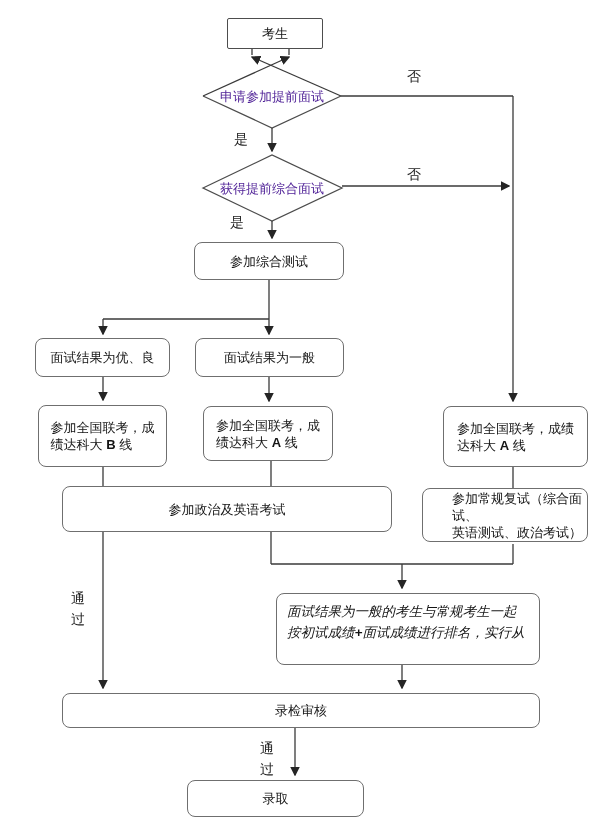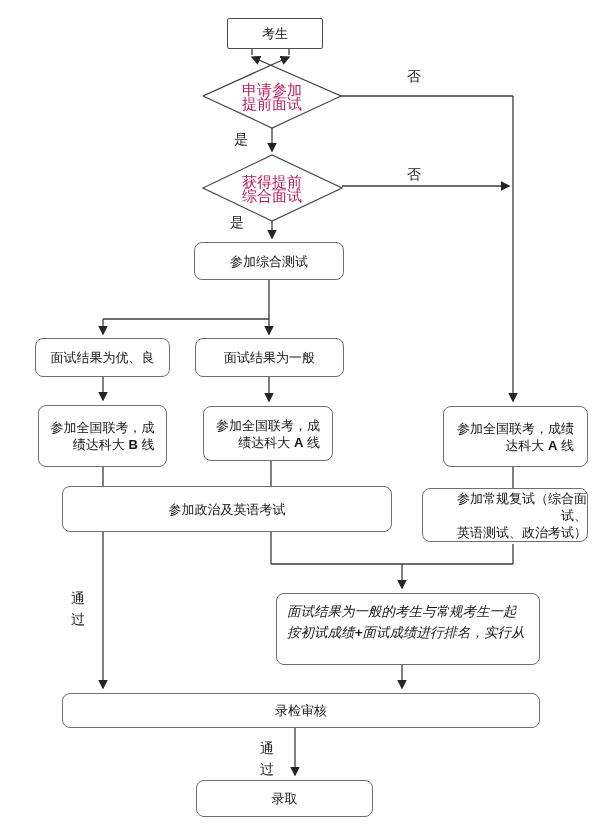--- a/index.html
+++ b/index.html
@@ -11,40 +11,40 @@
     color:#111;
     overflow:hidden;
   }
   .wires{position:absolute;left:0;top:0;width:600px;height:827px;}
   .node{
     position:absolute;
     border:1.4px solid #6f6f6f;
     border-radius:8px;
     background:#fff;
     display:flex;align-items:center;justify-content:center;
-    text-align:right;
+    text-align:left;
     font-size:13px;line-height:17px;
     box-sizing:border-box;
     color:#141414;
   }
   .node .ln{display:block;}
   .node b{font-weight:bold;}
   .sharp{border-radius:2px;border-color:#4d4d4d;}
   .edge-label{
     position:absolute;font-size:14px;color:#222;line-height:17px;
     white-space:nowrap;
   }
   .v-label{
     white-space:normal;width:16px;line-height:21px;word-break:break-all;
     text-align:center;
   }
   .diamond-text{
-    position:absolute;display:flex;flex-direction:column;
+    position:absolute;display:flex;flex-direction:row;
     align-items:center;justify-content:center;
-    font-size:15px;line-height:14px;text-align:center;color:#be185d;
+    font-size:13px;line-height:14px;text-align:center;color:#4c1d95;
   }
   .left-align{
     justify-content:flex-start;align-items:flex-start;
     text-align:left;padding:7px 10px;line-height:21px;font-size:13.5px;font-style:italic;
   }
 </style>
 </head>
 <body>
 
 <div class="canvas">
@@ -162,21 +162,21 @@
     <div>
       <span class="ln">面试结果为一般的考生与常规考生一起</span>
       <span class="ln"><span>按初试成绩</span><b>+</b><span>面试成绩进行排名，实行从</span></span>
     </div>
   </div>
 
   <div class="node" style="left:62px;top:693px;width:478px;height:35px;">
     <span>录检审核</span>
   </div>
 
-  <div class="node" style="left:196px;top:780px;width:177px;height:37px;">
+  <div class="node" style="left:187px;top:780px;width:177px;height:37px;">
     <span>录取</span>
   </div>
 
   <div class="edge-label" style="left:234px;top:131px;">是</div>
   <div class="edge-label" style="left:230px;top:214px;">是</div>
   <div class="edge-label" style="left:407px;top:68px;">否</div>
   <div class="edge-label" style="left:407px;top:166px;">否</div>
   <div class="edge-label v-label" style="left:70px;top:588px;">通过</div>
   <div class="edge-label v-label" style="left:259px;top:738px;">通过</div>
 

